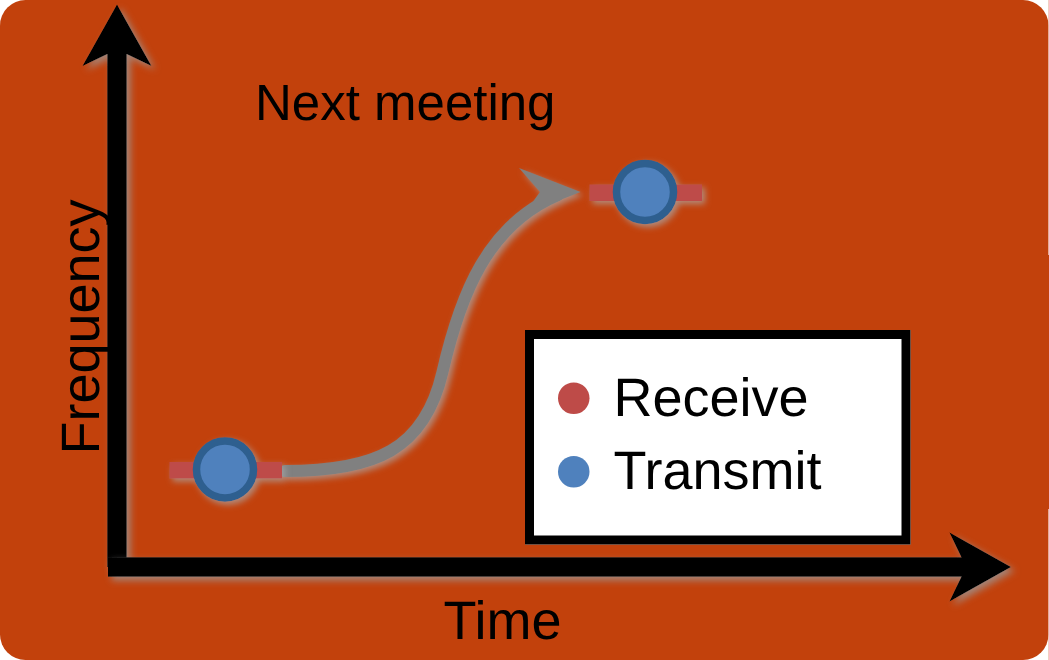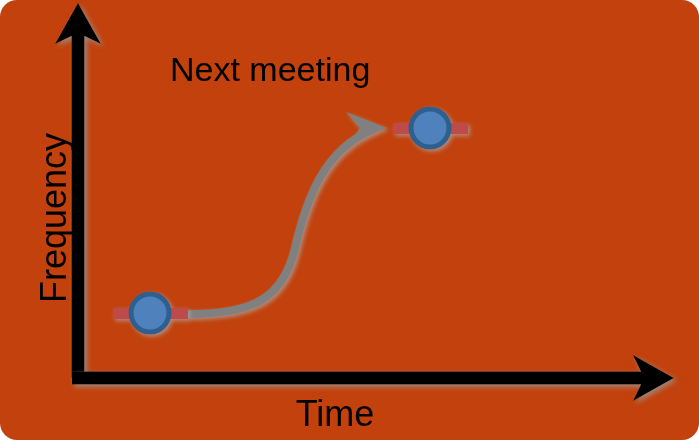--- a/index.html
+++ b/index.html
@@ -131,14 +131,24 @@
       <circle cx="430" cy="128" r="19" fill="#4F81BD" stroke="#2E5F8F" stroke-width="5"></circle>
     </g>
   </svg>
 
   <div id="annotation-next-meeting">Next meeting</div>
 
   <div class="axis-label" id="ylabel">Frequency</div>
 
   <div class="axis-label" id="xlabel">Time</div>
 
+  <div class="legend-box">
+    <div class="legend-row" id="legend-row-receive">
+      <span class="legend-dot" style="background:#BE4B48;"></span>
+      <span class="legend-text">Receive</span>
+    </div>
+    <div class="legend-row" id="legend-row-transmit">
+      <span class="legend-dot" style="background:#4F81BD;"></span>
+      <span class="legend-text">Transmit</span>
+    </div>
+  </div>
 
 </div>
 
 </body></html>

